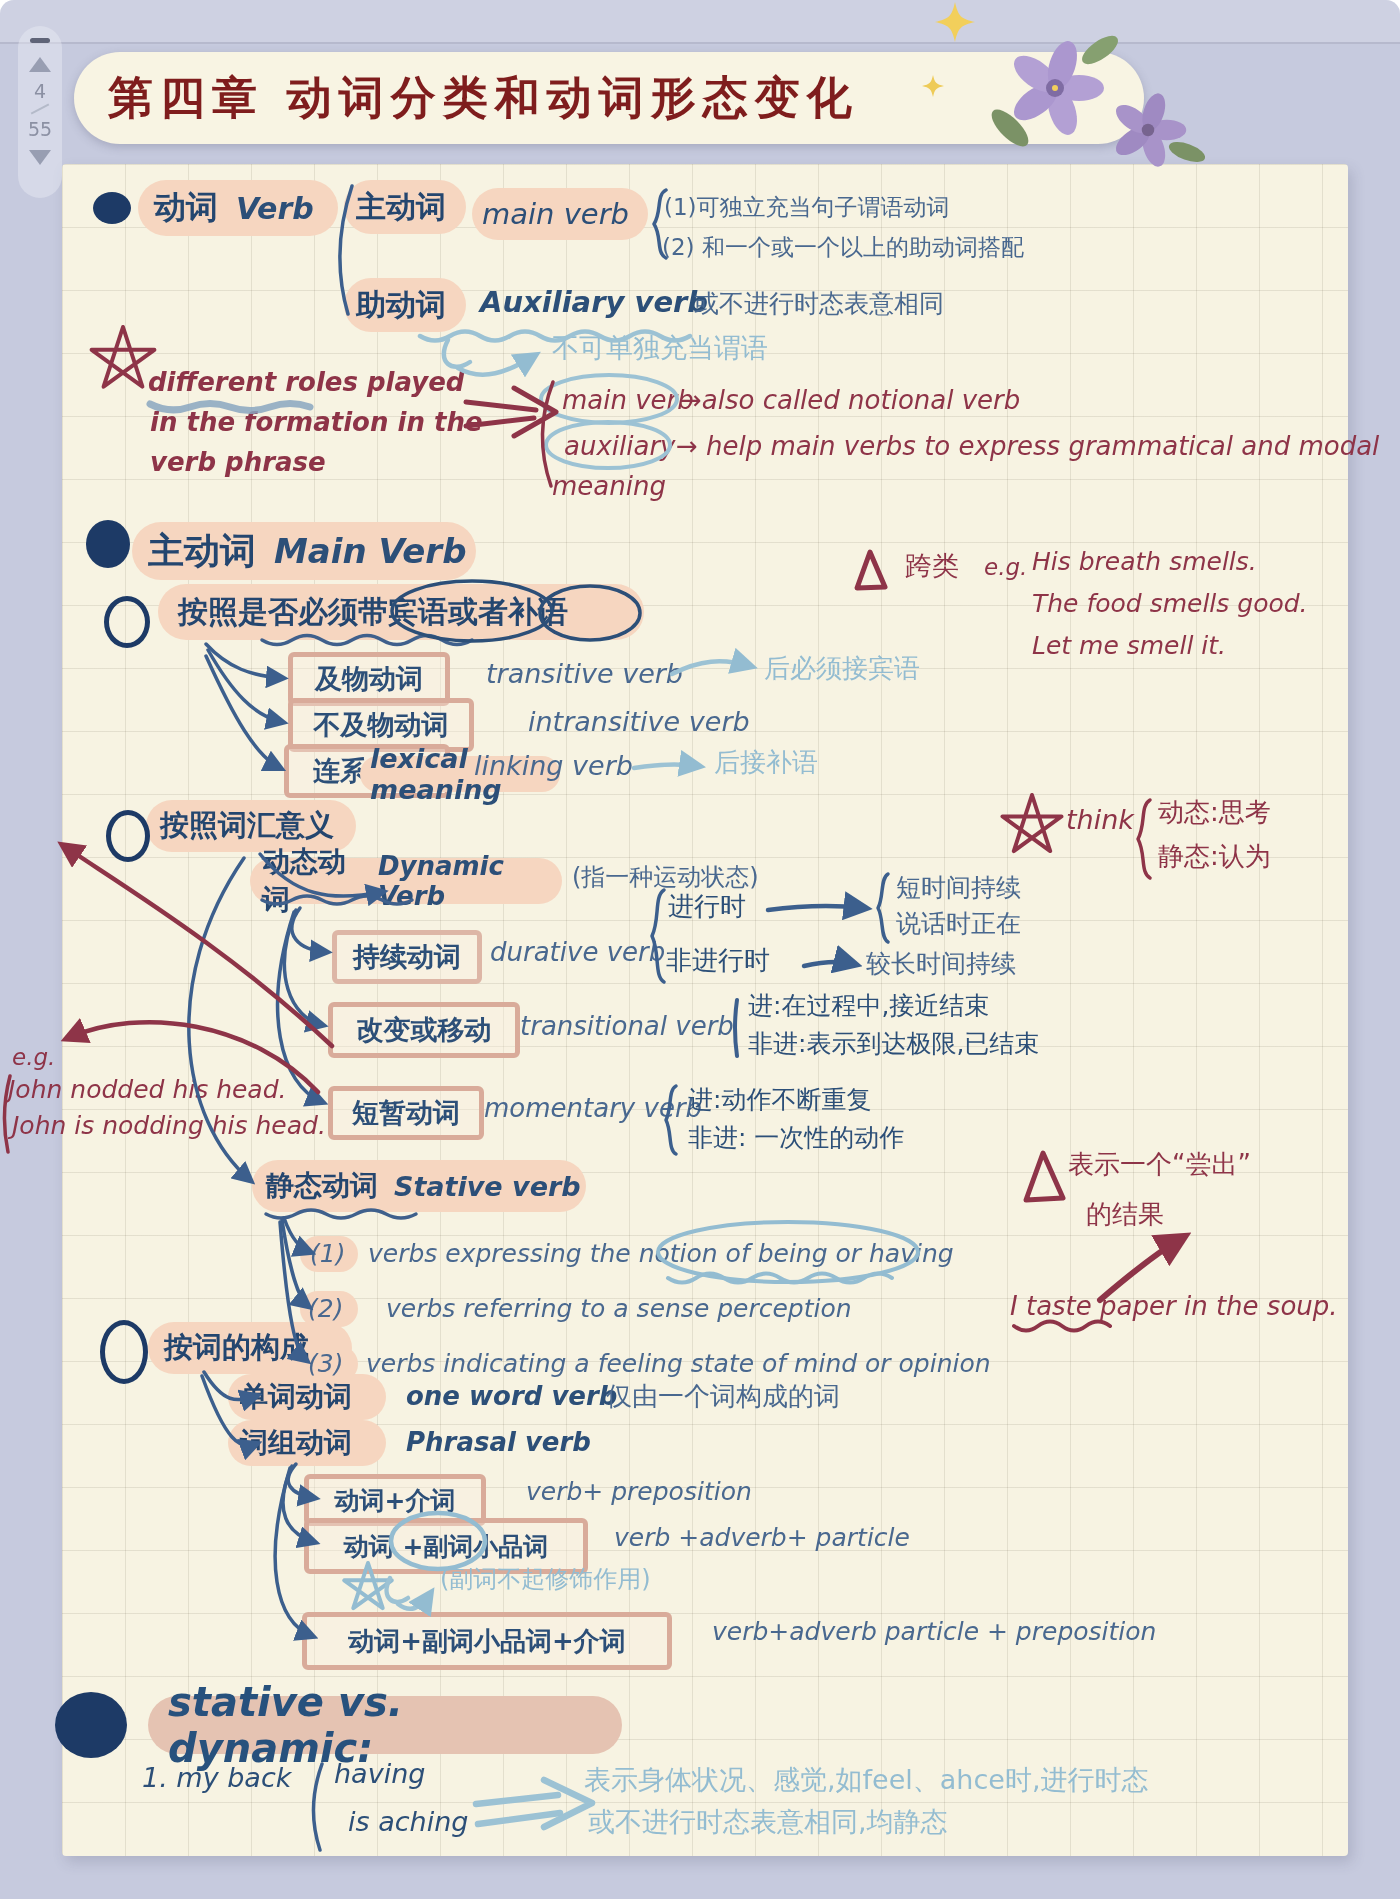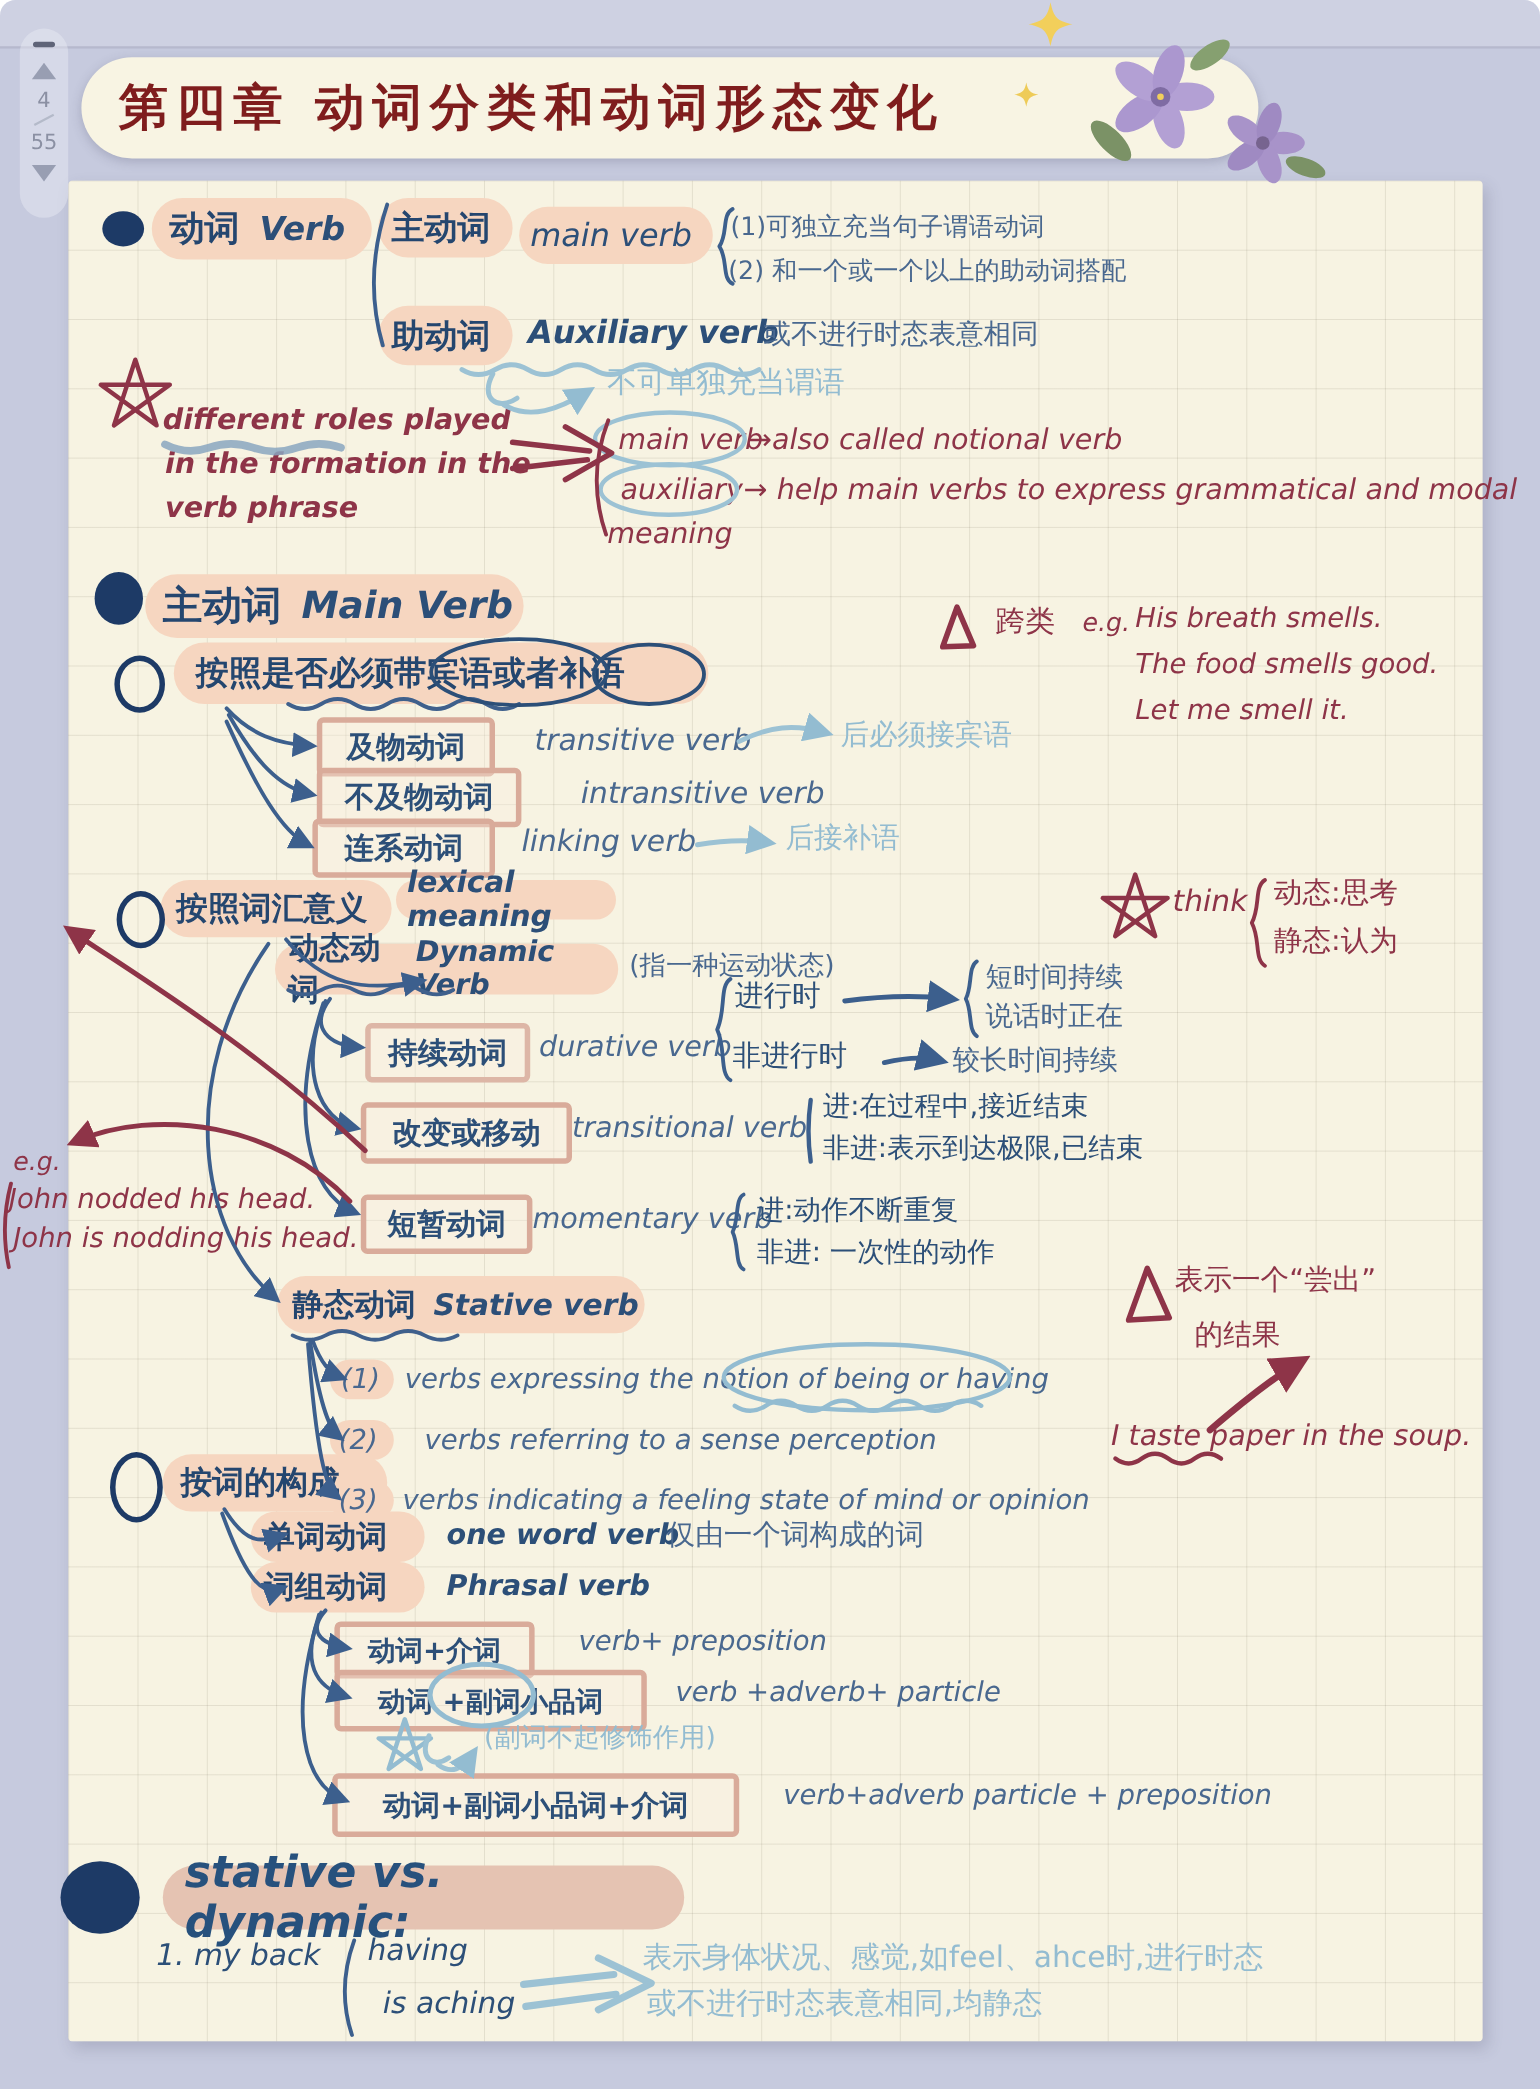--- a/index.html
+++ b/index.html
@@ -151,21 +151,21 @@
   <div class="box" style="left:284px;top:744px;width:156px;height:44px;">
     <span class="inkd" style="font-size:27px;font-weight:700;">连系动词</span>
   </div>
   <span class="t ink en" style="left:474px;top:750px;font-size:27px;">linking verb</span>
   <span class="t blue" style="left:714px;top:748px;font-size:26px;">后接补语</span>
 
   <div class="circ" style="left:106px;top:810px;width:34px;height:42px;"></div>
   <div class="pill" style="left:146px;top:800px;width:210px;height:52px;">
     <span class="navy" style="font-size:29px;padding-left:14px;">按照词汇意义</span>
   </div>
-  <div class="pill" style="left:360px;top:800px;width:200px;height:36px;">
+  <div class="pill" style="left:360px;top:756px;width:200px;height:36px;">
     <span class="inkd en" style="font-size:27px;font-weight:700;padding-left:10px;">lexical meaning</span>
   </div>
   <span class="t red en" style="left:1066px;top:804px;font-size:27px;text-align:center;">think</span>
   <span class="t red" style="left:1158px;top:798px;font-size:26px;">动态:思考</span>
   <span class="t red" style="left:1158px;top:842px;font-size:26px;">静态:认为</span>
 
   <div class="pill" style="left:250px;top:858px;width:312px;height:46px;">
     <span class="navy" style="font-size:28px;padding-left:12px;">动态动词</span>
     <span class="inkd en" style="font-size:26px;font-weight:700;padding-left:14px;">Dynamic Verb</span>
   </div>

